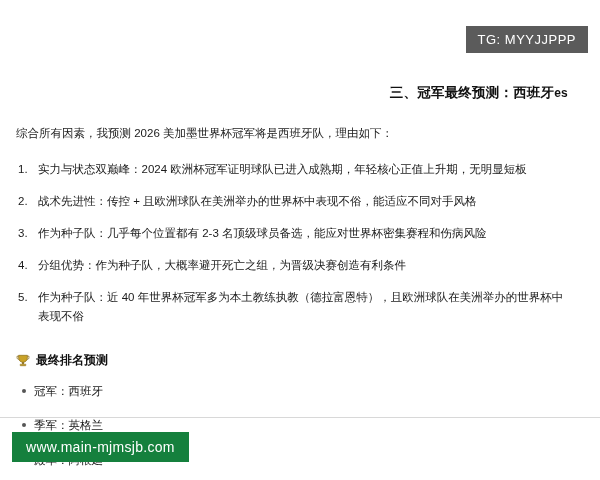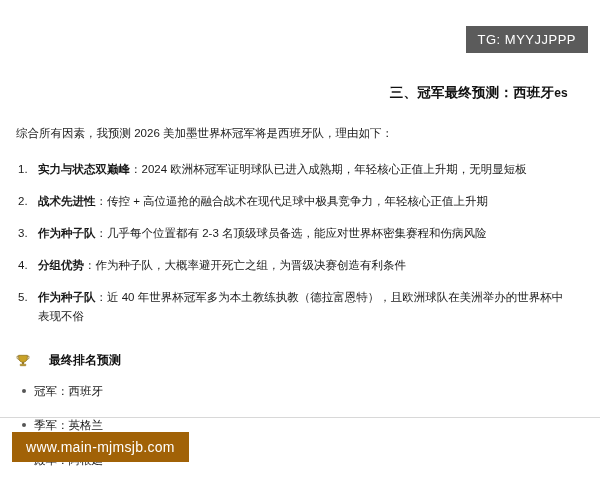--- a/index.html
+++ b/index.html
@@ -31,21 +31,21 @@
     font-size: 13px;
     letter-spacing: 0.5px;
     padding: 6px 12px;
     font-family: "Liberation Sans", sans-serif;
   }
   
   .site-badge {
     position: absolute;
     left: 12px;
     bottom: 18px;
-    background: #a16207;
+    background: #15803d;
     color: #ffffff;
     font-size: 14px;
     padding: 7px 14px;
     font-family: "Liberation Sans", sans-serif;
     letter-spacing: 0.3px;
   }
   .content {
     position: absolute;
     left: 16px;
     top: 68px;
@@ -86,26 +86,26 @@
   ol.reasons > li::before {
     counter-increment: reason;
     content: counter(reason) ".";
     position: absolute;
     left: -18px;
     top: 0;
     font-size: 11.5px;
     color: #1a1a1a;
   }
   ol.reasons > li .term {
-    font-weight: bold;
+    font-weight: normal;
   }
   .rank-header {
     display: flex;
     align-items: center;
-    gap: 19px;
+    gap: 6px;
     margin: 26px 0 14px 0;
   }
   .trophy-icon {
     width: 14px;
     height: 14px;
     display: inline-block;
     flex: 0 0 auto;
   }
   .rank-title {
     font-size: 12px;
@@ -156,21 +156,21 @@
   <div class="content">
 
     <div class="heading">
       <span>三、冠军最终预测：西班牙</span><span class="es">es</span>
     </div>
 
     <p class="intro">综合所有因素，我预测 2026 美加墨世界杯冠军将是西班牙队，理由如下：</p>
 
     <ol class="reasons">
       <li><span class="term">实力与状态双巅峰</span><span>：2024 欧洲杯冠军证明球队已进入成熟期，年轻核心正值上升期，无明显短板</span></li>
-      <li><span class="term">战术先进性</span><span>：传控 + 高位逼抢的融合战术在现代足球中极具竞争力，年轻核心正值上升期</span></li>
+      <li><span class="term">战术先进性</span><span>：传控 + 且欧洲球队在美洲举办的世界杯中表现不俗，能适应不同对手风格</span></li>
       <li><span class="term">作为种子队</span><span>：几乎每个位置都有 2-3 名顶级球员备选，能应对世界杯密集赛程和伤病风险</span></li>
       <li><span class="term">分组优势</span><span>：作为种子队，大概率避开死亡之组，为晋级决赛创造有利条件</span></li>
       <li><span class="term">作为种子队</span><span>：近 40 年世界杯冠军多为本土教练执教（德拉富恩特），且欧洲球队在美洲举办的世界杯中表现不俗</span></li>
     </ol>
 
     <div class="rank-header">
       <span class="trophy-icon">
         <svg viewBox="0 0 16 16" width="14" height="14" xmlns="http://www.w3.org/2000/svg">
           <path d="M3 1.5h10v3a5 5 0 0 1-5 5 5 5 0 0 1-5-5v-3z" fill="#c9a227" stroke="#8a6d1b" stroke-width="0.8"></path>
           <path d="M3 2.5H1.2v1.6c0 1.2 .9 2.1 1.9 2.2" fill="none" stroke="#8a6d1b" stroke-width="0.9"></path>

